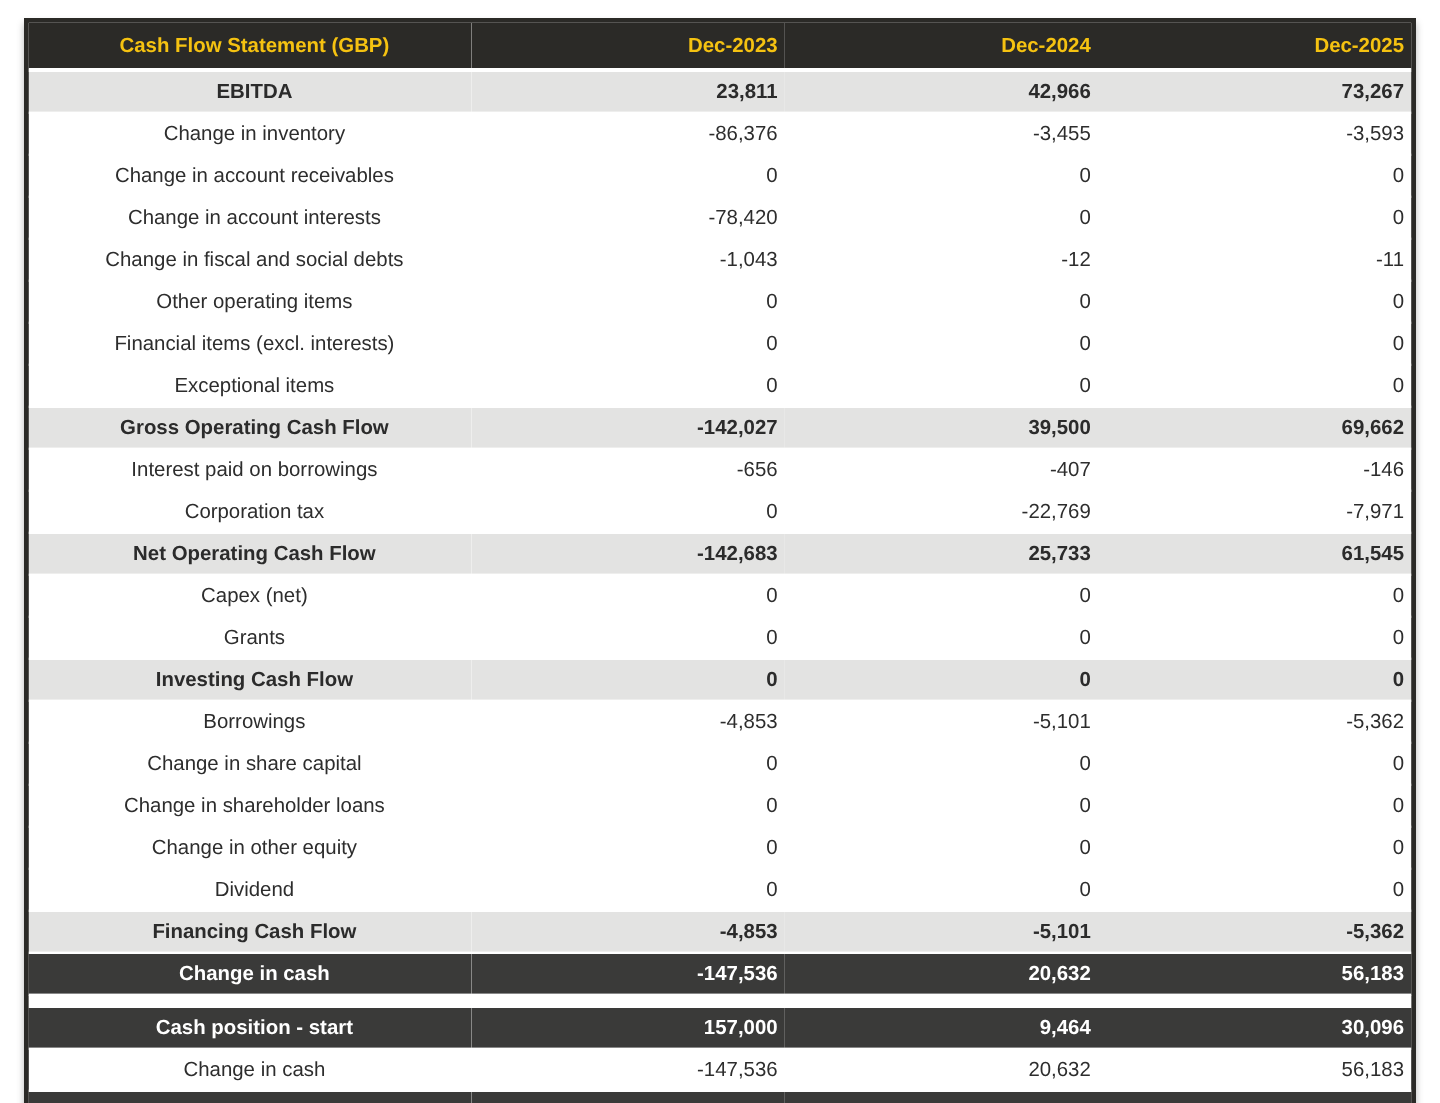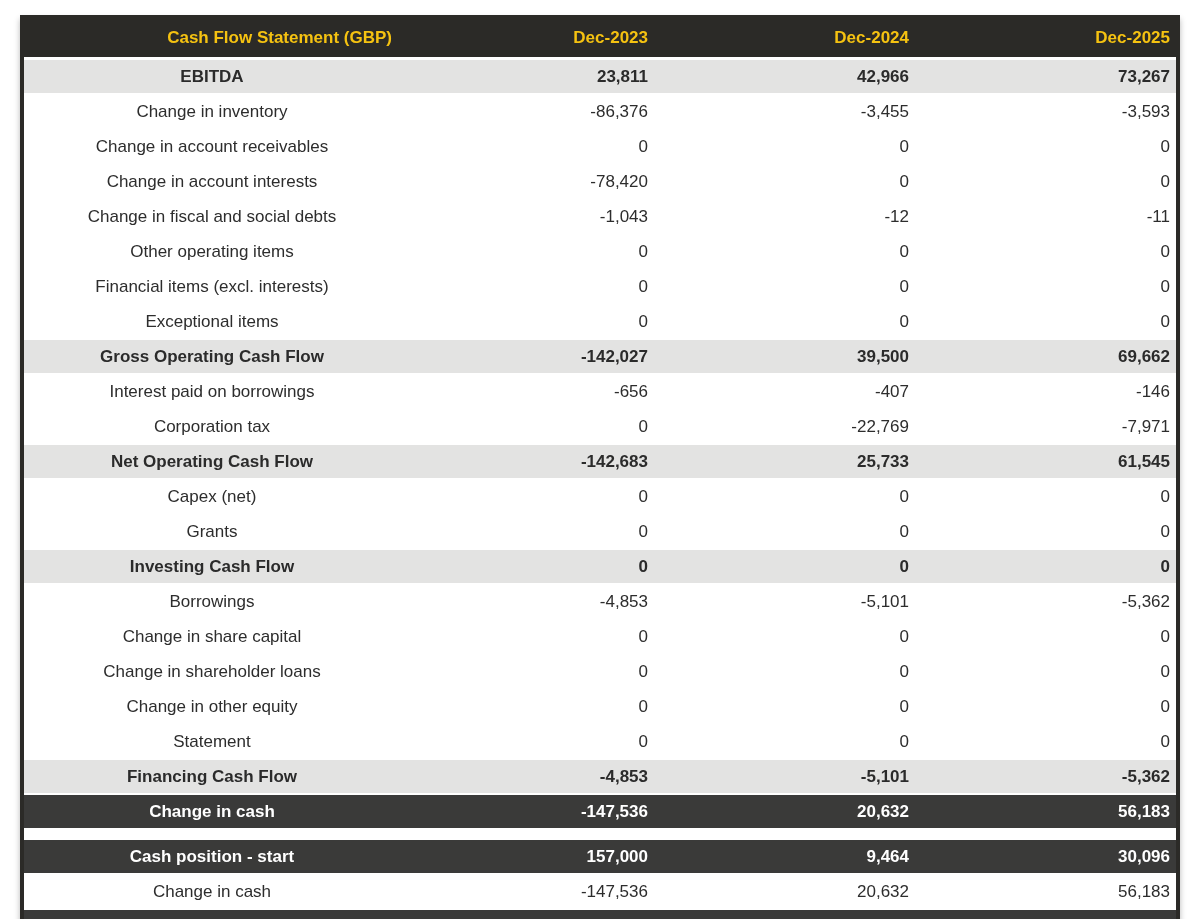--- a/index.html
+++ b/index.html
@@ -30,21 +30,21 @@
   thead th {
     background: #2b2a27;
     color: #f5c211;
     font-weight: bold;
     height: 36px;
     border-bottom: 3px solid #ffffff;
     white-space: nowrap;
     overflow: hidden;
   }
   th.label-col {
-    text-align: right;
+    text-align: center;
     padding-left: 8px;
   }
   .num {
     text-align: right;
     padding-right: 6px;
     white-space: nowrap;
     overflow: hidden;
   }
   tbody td {
     height: 31px;
@@ -201,21 +201,21 @@
           <td class="num">0</td>
           <td class="num">0</td>
         </tr>
         <tr class="normal">
           <td class="label-col">Change in other equity</td>
           <td class="num">0</td>
           <td class="num">0</td>
           <td class="num">0</td>
         </tr>
         <tr class="normal">
-          <td class="label-col">Statement</td>
+          <td class="label-col">Dividend</td>
           <td class="num">0</td>
           <td class="num">0</td>
           <td class="num">0</td>
         </tr>
         <tr class="subtotal">
           <td class="label-col">Financing Cash Flow</td>
           <td class="num">-4,853</td>
           <td class="num">-5,101</td>
           <td class="num">-5,362</td>
         </tr>

